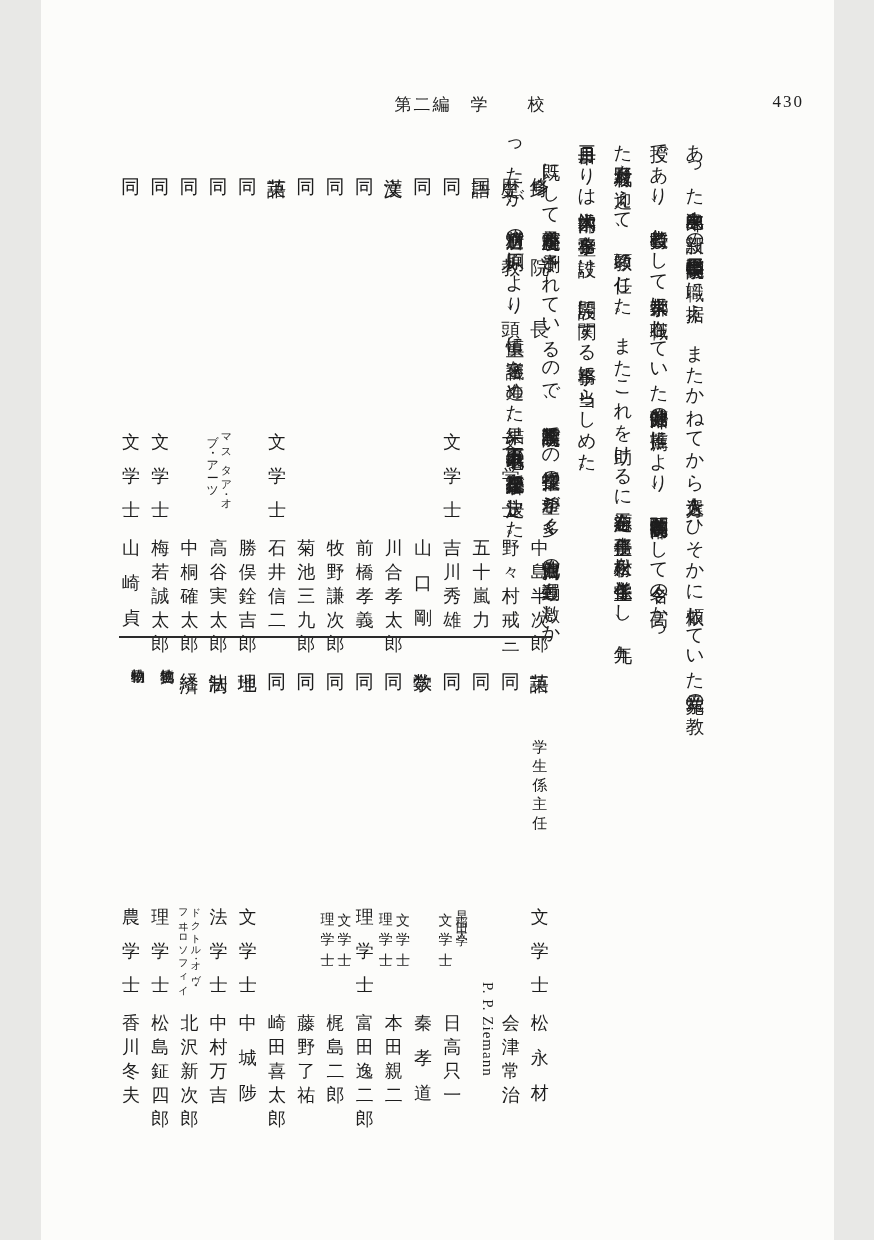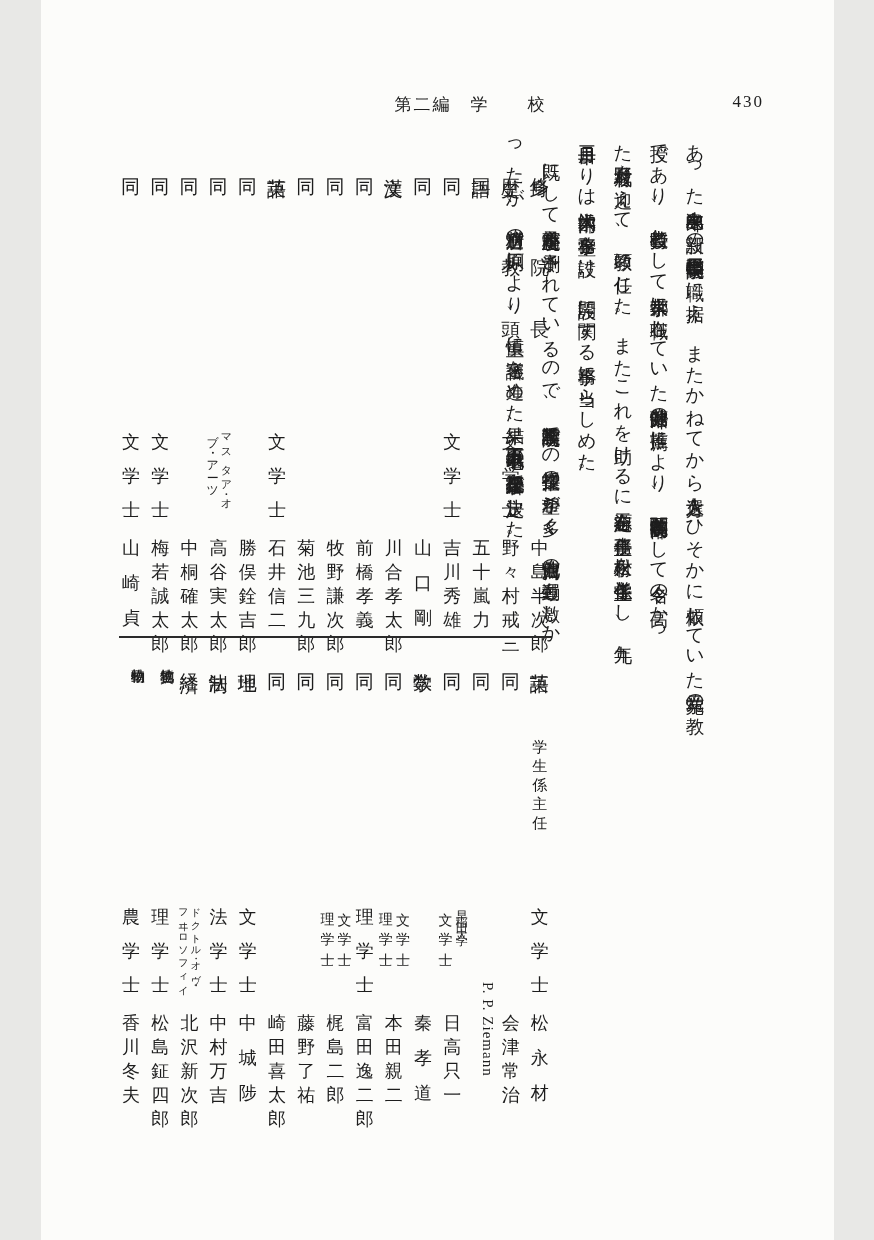--- a/index.html
+++ b/index.html
@@ -15,21 +15,21 @@
     background:var(--paper);
     color:var(--ink);
     overflow:hidden;
   }
   
   .running-head{
     position:absolute;top:93px;left:354px;
     font-size:17px;letter-spacing:2px;white-space:pre;
   }
   .folio{
-    position:absolute;top:92px;left:692px;
+    position:absolute;top:92px;left:732px;
     font-size:17px;letter-spacing:2px;
   }
   
   .body-text{
     position:absolute;top:131px;right:121px;
     height:985px;
     writing-mode:vertical-rl;
     text-orientation:mixed;
     font-size:18.5px;
     line-height:36px;

